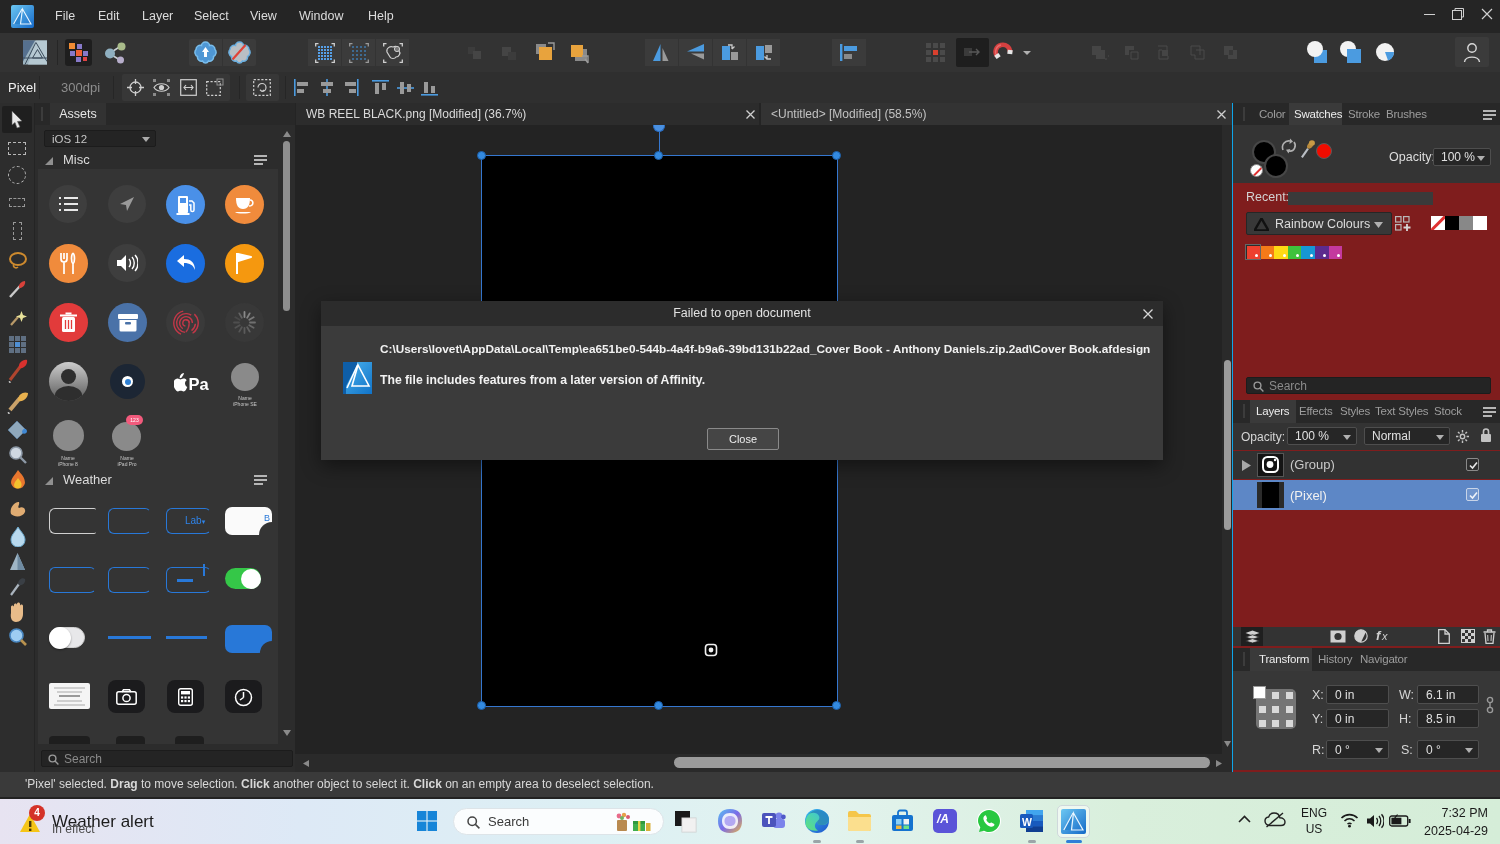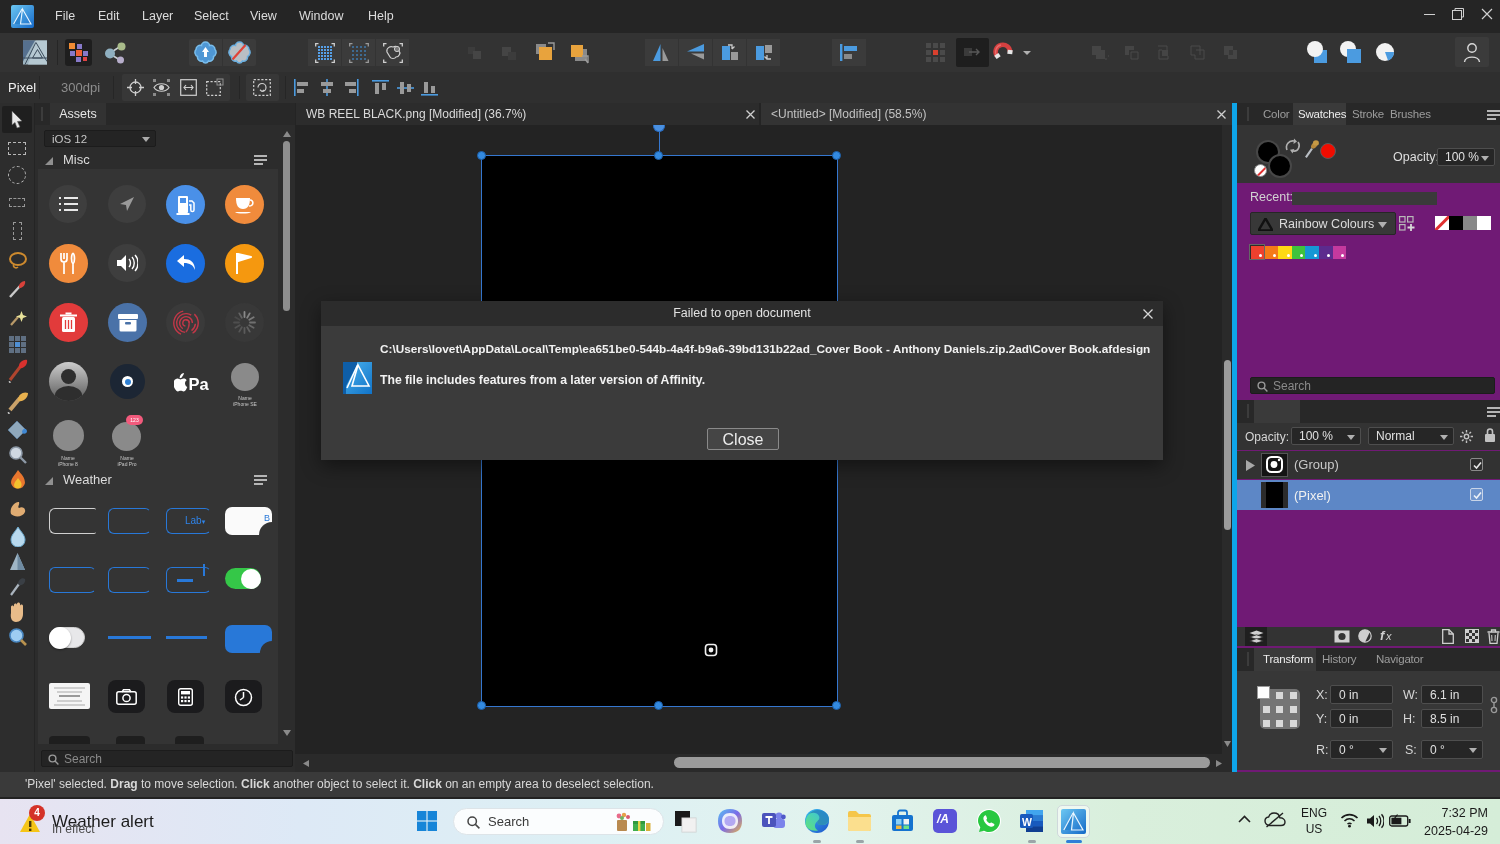--- a/index.html
+++ b/index.html
@@ -718,21 +718,21 @@
         <path d="M0 0 L0 7 L6 3.5 Z" fill="#8a8a8a"></path>
       </svg>
 
   <div class="abs" style="left:927px;top:22px;width:10px;height:629px;background:#2a2a2a;"></div>
   <div class="abs" style="left:928.5px;top:257px;width:7px;height:170px;background:#9b9b9b;border-radius:4px;"></div>
   <svg class="abs" style="left:929px;top:638px;" width="7" height="6" viewBox="0 0 7 6">
         <path d="M0 0 L7 0 L3.5 6 Z" fill="#8a8a8a"></path>
       </svg>
 </div>
 
-<div class="abs" id="rightpanel" style="left:1232px;top:103px;width:268px;height:669px;background:#701a75;border-left:5px solid #0ea5e9;">
+<div class="abs" id="rightpanel" style="left:1232px;top:103px;width:268px;height:669px;background:#7f1d1d;border-left:1px solid #0ea5e9;">
 
   <div class="abs" style="left:0;top:0;width:268px;height:22px;background:#282828;"></div>
   <div class="abs" style="left:10px;top:4px;width:2px;height:14px;background:#3c3c3c;"></div>
   <div class="abs" style="left:56px;top:0;width:53px;height:22px;background:#3a3a3a;"></div>
   <div class="abs" style="left:0;top:0;width:268px;height:22px;font-size:11.5px;letter-spacing:-0.2px;line-height:22px;">
     <span class="abs" style="left:26px;color:#9d9d9d;">Color</span>
     <span class="abs" style="left:61px;color:#ededed;">Swatches</span>
     <span class="abs" style="left:115px;color:#9d9d9d;">Stroke</span>
     <span class="abs" style="left:153px;color:#9d9d9d;">Brushes</span>
   </div>
@@ -814,20 +814,27 @@
     <svg class="abs" style="left:6px;top:3px;" width="11" height="11" viewBox="0 0 11 11">
       <circle cx="4.5" cy="4.5" r="3.4" fill="none" stroke="#9a9a9a" stroke-width="1.4"></circle>
       <path d="M7 7 L10.4 10.4" stroke="#9a9a9a" stroke-width="1.4"></path>
     </svg>
     <span class="abs" style="left:22px;top:1px;color:#8a8a8a;font-size:12px;">Search</span>
   </div>
 
   <div class="abs" style="left:0;top:297px;width:268px;height:23px;background:#282828;"></div>
   <div class="abs" style="left:10px;top:301px;width:2px;height:14px;background:#3c3c3c;"></div>
   <div class="abs" style="left:17px;top:297px;width:46px;height:23px;background:#3a3a3a;"></div>
+  <div class="abs" style="left:0;top:297px;width:268px;height:23px;font-size:11.5px;letter-spacing:-0.2px;line-height:23px;">
+    <span class="abs" style="left:23px;color:#ededed;">Layers</span>
+    <span class="abs" style="left:66px;color:#9d9d9d;">Effects</span>
+    <span class="abs" style="left:107px;color:#9d9d9d;">Styles</span>
+    <span class="abs" style="left:142px;color:#9d9d9d;">Text Styles</span>
+    <span class="abs" style="left:201px;color:#9d9d9d;">Stock</span>
+  </div>
   <svg class="abs" style="left:250px;top:304px;" width="13" height="10" viewBox="0 0 13 10">
     <rect y="0" width="13" height="2" fill="#b5b5b5"></rect>
         <rect y="4" width="13" height="2" fill="#b5b5b5"></rect>
         <rect y="8" width="9" height="2" fill="#b5b5b5"></rect>
   </svg>
 
   <div class="abs" style="left:0;top:320px;width:268px;height:27px;background:#333333;">
     <span class="abs" style="left:8px;top:7px;color:#d6d6d6;font-size:12px;">Opacity:</span>
     <div class="abs" style="left:54px;top:4px;width:70px;height:18px;background:#262626;border:1px solid #4e4e4e;border-radius:2px;color:#e0e0e0;font-size:12px;line-height:17px;">
       <span style="margin-left:7px;">100 %</span>
@@ -922,21 +929,21 @@
       <path d="M4.7 6 L5 12 M8.3 6 L8 12" stroke="#cfcfcf"></path>
     </svg>
   </div>
 
   <div class="abs" style="left:0;top:545px;width:268px;height:23px;background:#282828;"></div>
   <div class="abs" style="left:10px;top:549px;width:2px;height:14px;background:#3c3c3c;"></div>
   <div class="abs" style="left:17px;top:545px;width:62px;height:23px;background:#3a3a3a;"></div>
   <div class="abs" style="left:0;top:545px;width:268px;height:23px;font-size:11.5px;letter-spacing:-0.2px;line-height:23px;">
     <span class="abs" style="left:26px;color:#ededed;">Transform</span>
     <span class="abs" style="left:85px;color:#9d9d9d;">History</span>
-    <span class="abs" style="left:127px;color:#9d9d9d;margin-left:12px;">Navigator</span>
+    <span class="abs" style="left:127px;color:#9d9d9d;">Navigator</span>
   </div>
 
   <div class="abs" style="left:0;top:568px;width:268px;height:99px;background:#373737;">
     <div class="abs" style="left:23px;top:18px;width:40px;height:40px;background:#757575;border-radius:5px;"></div>
     <div class="abs" style="left:20px;top:15px;width:13px;height:13px;background:#fff;border:1px solid #999;"></div>
     <div class="abs" style="left:39px;top:21px;width:7px;height:7px;background:#d9d9d9;"></div>
         <div class="abs" style="left:53px;top:21px;width:7px;height:7px;background:#d9d9d9;"></div>
     <div class="abs" style="left:26px;top:35px;width:7px;height:7px;background:#d9d9d9;"></div>
         <div class="abs" style="left:39px;top:35px;width:7px;height:7px;background:#d9d9d9;"></div>
         <div class="abs" style="left:53px;top:35px;width:7px;height:7px;background:#d9d9d9;"></div>
@@ -985,21 +992,21 @@
       <stop offset="0" stop-color="#4db5ee"></stop>
             <stop offset="1" stop-color="#1173c8"></stop>
           </linearGradient>
         </defs>
     <rect width="29" height="32" fill="url(#dlg)"></rect>
     <path d="M14 3 L3 24 L3 32 L0 32 L0 0 L14 0 Z" fill="#0e5ea8"></path>
     <path d="M15 3 L26 24 L9 24 Z" fill="none" stroke="#fff" stroke-width="1.6"></path>
     <path d="M14.6 3 L4 26" stroke="#fff" stroke-width="1.6"></path>
   </svg>
   <div class="abs" style="left:59px;top:72px;white-space:nowrap;color:#f2f2f2;font-size:12.2px;font-weight:bold;">The file includes features from a later version of Affinity.</div>
-  <div class="abs" style="left:386px;top:127px;width:72px;height:22px;background:#454545;border:1px solid #8a8a8a;border-radius:2px;color:#ececec;font-size:16px;text-align:center;line-height:21px;">Close</div>
+  <div class="abs" style="left:386px;top:127px;width:72px;height:22px;background:#454545;border:1px solid #8a8a8a;border-radius:2px;color:#ececec;font-size:11px;text-align:center;line-height:21px;">Close</div>
 </div>
 
 <div class="abs" id="statusbar" style="left:0;top:772px;width:1500px;height:25px;background:#3a3a3a;color:#d8d8d8;font-size:12px;line-height:25px;">
   <span style="margin-left:25px;">'Pixel' selected. <b>Drag</b> to move selection. <b>Click</b> another object to select it. <b>Click</b> on an empty area to deselect selection.</span>
 </div>
 
 <div class="abs" id="taskbar" style="left:0;top:797px;width:1500px;height:47px;border-top:2px solid #222;background:linear-gradient(90deg,#e7e3f1 0%,#dde9f6 20%,#ddf0f4 40%,#e2f3ee 55%,#d9efdc 75%,#d5edd8 100%);">
 
   <svg class="abs" style="left:20px;top:15px;" width="20" height="18" viewBox="0 0 20 18">
     <path d="M10 0 L20 18 L0 18 Z" fill="#f5c518"></path>

